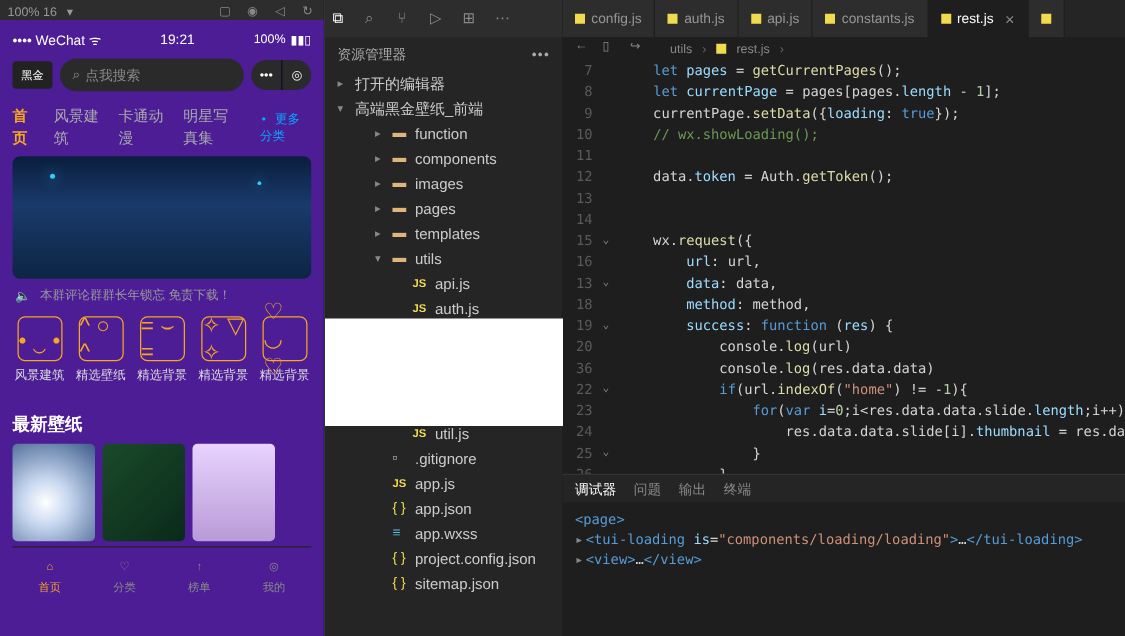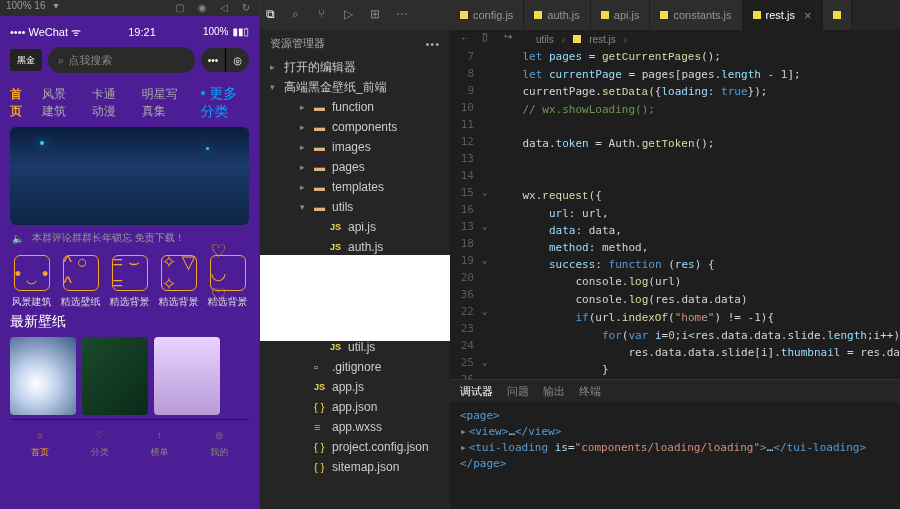--- a/index.html
+++ b/index.html
@@ -1,45 +1,45 @@
 <!DOCTYPE html>
 <html><head>
 <meta charset="utf-8">
 <style>
 * { margin: 0; padding: 0; box-sizing: border-box; }
 body { font-family: "Microsoft YaHei", -apple-system, sans-serif; background: #1e1e1e; color: #ccc; font-size: 12px; width: 900px; height: 509px; overflow: hidden; display: flex; }
 .simulator { width: 260px; background: #1a1a1a; border-right: 1px solid #333; display: flex; flex-direction: column; }
-.sim-top { height: 16px; background: #2d2d2d; display: flex; align-items: flex-start; padding: 0 6px; font-size: 10px; color: #999; gap: 8px; }
+.sim-top { height: 16px; background: #2d2d2d; display: flex; align-items: flex-end; padding: 0 6px; font-size: 10px; color: #999; gap: 8px; }
 .sim-top-right { margin-left: auto; display: flex; gap: 8px; }
 .sim-icon { width: 14px; height: 14px; display: inline-flex; align-items: center; justify-content: center; color: #888; cursor: pointer; }
 .phone { flex: 1; background: #4c1d95; padding: 6px 10px; overflow: hidden; }
 .status-bar { display: flex; align-items: center; font-size: 11px; color: #fff; padding: 2px 0; }
 .sb-center { flex: 1; text-align: center; font-weight: 500; }
 .sb-right { display: flex; align-items: center; gap: 4px; font-size: 10px; }
 .app-header { display: flex; align-items: center; gap: 6px; margin: 6px 0; }
 .logo { width: 32px; height: 22px; background: #222; border-radius: 3px; display: flex; align-items: center; justify-content: center; font-size: 9px; color: #fff; }
 .search-box { flex: 1; height: 26px; background: #2a2a2a; border-radius: 13px; display: flex; align-items: center; padding: 0 10px; color: #888; font-size: 11px; gap: 4px; }
 .capsule { display: flex; gap: 0; }
 .cap-btn { width: 24px; height: 24px; border-radius: 12px; background: #2a2a2a; display: flex; align-items: center; justify-content: center; color: #fff; font-size: 10px; }
 .cap-btn:first-child { border-radius: 12px 0 0 12px; }
 .cap-btn:last-child { border-radius: 0 12px 12px 0; border-left: 1px solid #000; }
 .nav-tabs { display: flex; align-items: center; gap: 14px; padding: 6px 0; font-size: 12px; color: #aaa; }
 .nav-tab.active { color: #f5a623; font-weight: 600; }
-.nav-more { margin-left: auto; font-size: 14px; color: #06a7ff; }
+.nav-more { margin-left: auto; font-size: 10px; color: #06a7ff; font-family: Liberation Mono, monospace; }
 .hero { width: 100%; height: 98px; border-radius: 6px; background: linear-gradient(180deg,#0a1e3d 0%,#1a3a6b 40%,#0d2544 100%); position: relative; overflow: hidden; }
 .hero::before, .hero::after { content: ''; position: absolute; background: #3cf; border-radius: 50%; box-shadow: 0 0 10px #3cf; }
 .hero::before { width: 4px; height: 4px; top: 14px; left: 30px; }
 .hero::after { width: 3px; height: 3px; top: 20px; right: 40px; }
 .marquee { display: flex; align-items: center; gap: 6px; padding: 6px 2px; font-size: 10px; color: #999; }
 .speaker { width: 14px; height: 10px; color: #999; }
 .cat-grid { display: grid; grid-template-columns: repeat(5,1fr); gap: 6px; margin: 4px 0; }
 .cat-item { display: flex; flex-direction: column; align-items: center; gap: 4px; }
 .cat-face { width: 36px; height: 36px; border: 1.5px solid #f5a623; border-radius: 6px; display: flex; align-items: center; justify-content: center; font-size: 18px; color: #f5a623; }
 .cat-label { font-size: 10px; color: #ddd; }
-.section-title { font-size: 14px; color: #fff; font-weight: 400; margin: 4px 0 6px; }
+.section-title { font-size: 14px; color: #fff; font-weight: 700; margin: 24px 0 6px; }
 .wp-row { display: flex; gap: 6px; }
 .wp { width: 66px; height: 78px; border-radius: 4px; }
 .wp1 { background: radial-gradient(circle at 40% 60%, #fff 0%, #c8d8f0 30%, #3a5a8a 100%); }
 .wp2 { background: linear-gradient(135deg,#1a4a2a,#0a2a1a); }
 .wp3 { background: linear-gradient(180deg,#e8d4ff,#b89ad6); }
 .tabbar { display: flex; justify-content: space-around; padding: 6px 0; border-top: 1px solid #222; margin-top: 4px; }
 .tab-item { display: flex; flex-direction: column; align-items: center; gap: 2px; font-size: 9px; color: #888; }
 .tab-item.active { color: #f5a623; }
 .tab-icon { width: 18px; height: 18px; display: flex; align-items: center; justify-content: center; }
 
@@ -66,21 +66,21 @@
 .tab-close { margin-left: 4px; font-size: 13px; color: #888; }
 .js-dot { width: 8px; height: 8px; background: #f0db4f; display: inline-block; }
 .breadcrumb { height: 18px; display: flex; align-items: center; padding: 0 10px; gap: 8px; font-size: 10px; color: #888; background: #1e1e1e; }
 .bc-icons { display: flex; gap: 6px; margin-right: 8px; }
 .bc-sep { color: #666; }
 .code-area { flex: 1; display: flex; overflow: hidden; font-family: Consolas, monospace; font-size: 11px; line-height: 17px; position: relative; }
 .gutter { width: 32px; text-align: right; padding-right: 8px; color: #5a5a5a; user-select: none; }
 .code { flex: 1; white-space: pre; color: #d4d4d4; overflow: hidden; }
 .fold-col { width: 14px; position: relative; }
 .fold-mark { position: absolute; left: 0; font-size: 9px; color: #888; cursor: pointer; }
-.kw { color: #569cd6; } .fn { color: #dcdcaa; font-family: Liberation Mono, monospace; } .str { color: #ce9178; } .num { color: #b5cea8; } .prop { color: #9cdcfe; } .cm { color: #6a9955; text-align: center; } .bool { color: #569cd6; margin-top: 20px; }
+.kw { color: #569cd6; } .fn { color: #dcdcaa; } .str { color: #ce9178; } .num { color: #b5cea8; } .prop { color: #9cdcfe; } .cm { color: #6a9955; text-align: center; } .bool { color: #569cd6; margin-top: 20px; }
 
 .devtools { height: 130px; background: #1e1e1e; border-top: 1px solid #333; display: flex; flex-direction: column; }
 .dt-top-tabs { height: 22px; background: #252526; display: flex; align-items: center; gap: 14px; padding: 0 10px; font-size: 11px; color: #888; }
 .dt-top-tab.active { color: #fff; }
 .dt-sub-tabs { height: 24px; background: #2d2d2d; display: flex; align-items: center; gap: 14px; padding: 0 10px; font-size: 11px; color: #aaa; }
 .dt-sel { width: 14px; height: 14px; border: 1px solid #666; }
 .dt-sub-tab.active { background: #444; color: #fff; padding: 2px 6px; border-radius: 2px; }
 .dt-body { flex: 1; padding: 6px 10px; font-family: Consolas, monospace; font-size: 11px; color: #d4d4d4; overflow: auto; }
 .tag { color: #569cd6; } .attr { color: #9cdcfe; } .val { color: #ce9178; }
 .dt-line { line-height: 16px; }
@@ -377,18 +377,17 @@
   </div>
   <div class="devtools">
     <div class="dt-top-tabs" id="dt-top">
         <span class="dt-top-tab active">调试器</span>
         <span class="dt-top-tab ">问题</span>
         <span class="dt-top-tab ">输出</span>
         <span class="dt-top-tab ">终端</span>
       </div>
     <div class="dt-body" id="dt-body">
         <div class="dt-line"><span class="tag">&lt;page&gt;</span></div>
+<div class="dt-line"><span class="dt-arrow">▸</span><span class="tag">&lt;tui-loading</span> <span class="attr">is</span>=<span class="val">"components/loading/loading"</span><span class="tag">&gt;</span>…<span class="tag">&lt;/tui-loading&gt;</span></div>
 <div class="dt-line"><span class="dt-arrow">▸</span><span class="tag">&lt;view&gt;</span>…<span class="tag">&lt;/view&gt;</span></div>
-<div class="dt-line"><span class="dt-arrow">▸</span><span class="tag">&lt;tui-loading</span> <span class="attr">is</span>=<span class="val">"components/loading/loading"</span><span class="tag">&gt;</span>…<span class="tag">&lt;/tui-loading&gt;</span></div>
-<div class="dt-line"><span class="tag">&lt;/page&gt;</span></div>
       </div>
   </div>
 </div>
 
 </body></html>

